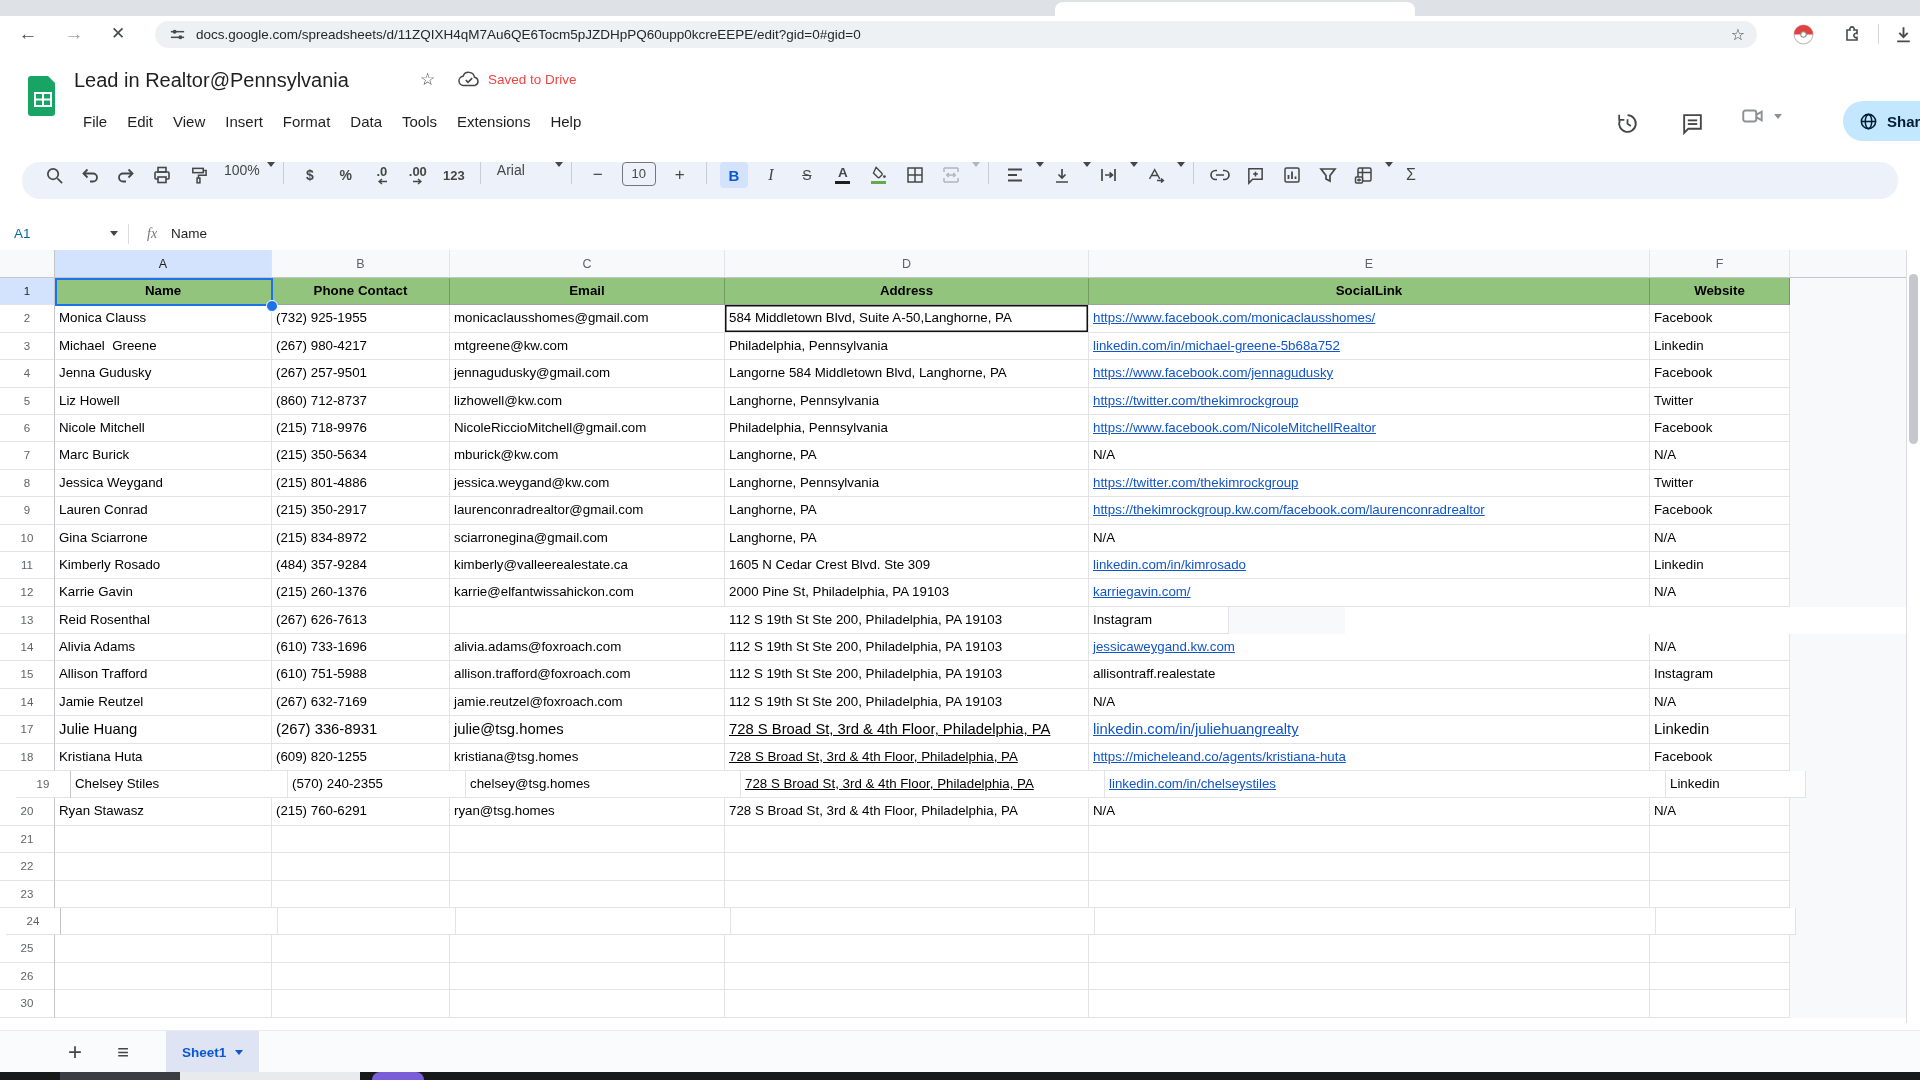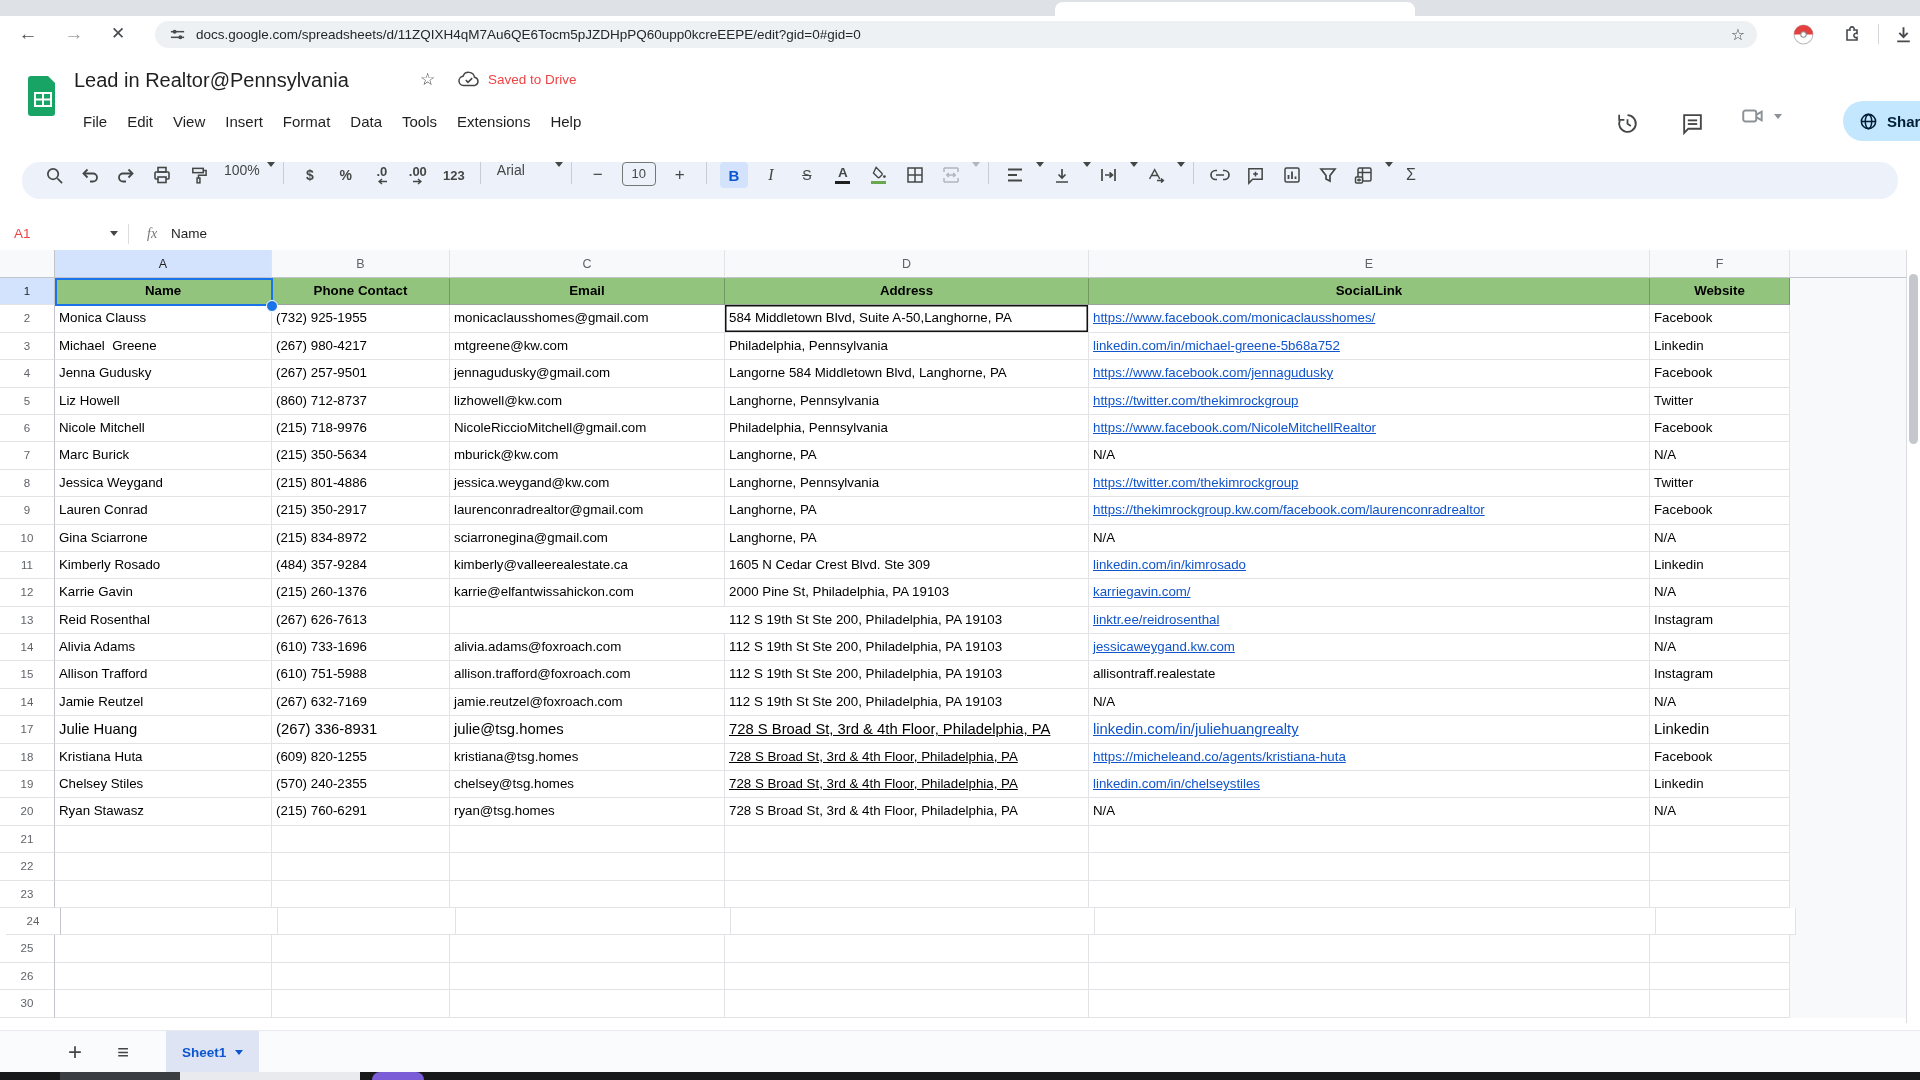--- a/index.html
+++ b/index.html
@@ -37,21 +37,21 @@
   .tdiv{width:1px;height:22px;background:#c8cdd5;margin:0 8px;}
   .zoomlbl,.fontlbl{font-size:14px;color:#444746;margin:0 4px 0 8px;}
   .fszbox{width:32px;height:22px;border:1px solid #747775;border-radius:4px;text-align:center;font-size:13px;line-height:22px;color:#444746;margin:0 6px;}
   .boldon{background:#d3e3fd;color:#0b57d0;width:28px;height:26px;}
   .stack{display:flex;flex-direction:column;align-items:center;line-height:1;}
   .colorbar{width:15px;height:3.5px;margin-top:1.5px;}
   .grayed{color:#b2b6bc;}
   .tcaret{margin-left:3px;}
   
   .fbar{left:0;top:217px;width:1920px;height:33px;background:#fff;border-bottom:1px solid #c7cace;display:flex;align-items:center;}
-  .cellref{width:96px;padding-left:14px;font-size:13.5px;color:#ef4444;}
+  .cellref{width:96px;padding-left:14px;font-size:13.5px;color:#0369a1;}
   .fbardiv{width:1px;height:20px;background:#dadce0;margin:0 10px;}
   .fx{font-style:italic;color:#747775;font-size:14px;font-family:"Liberation Serif","DejaVu Serif",serif;margin:0 14px 0 8px;}
   .ftext{font-size:13.5px;color:#1f1f1f;}
   
   #grid{left:0;top:250px;width:1906px;height:773px;background:#fff;overflow:hidden;position:absolute;}
   .grow{display:flex;height:27.4px;}
   .ghead{height:28px;}
   .c{box-sizing:border-box;flex:none;border-right:1px solid #e2e3e6;border-bottom:1px solid #e2e3e6;
      padding-left:4px;font-size:13.3px;line-height:26px;white-space:pre;overflow:hidden;color:#000;}
   .gut{text-align:center;padding:0;color:#5f6368;font-size:11.5px;background:#fff;border-right:1px solid #c2c5c9;}
@@ -482,21 +482,20 @@
       <div class="c  lnk" style="width: 561px;">karriegavin.com/</div>
       <div class="c" style="width: 140px;">N/A</div>
       <div class="c filler" style="width: 116px;"></div>
     </div>
     <div class="grow">
       <div class="c gut" style="width: 55px;">13</div>
       <div class="c" style="width: 217px;">Reid Rosenthal</div>
       <div class="c" style="width: 178px;">(267) 626-7613</div>
       <div class="c" style="width: 275px; margin-top: 26px;">reid.rosenthal@foxroach.com</div>
       <div class="c" style="width: 364px;">112 S 19th St Ste 200, Philadelphia, PA 19103</div>
-      <div class="c  lnk" style="width: 561px;">linktr.ee/reidrosenthal</div>
       <div class="c" style="width: 140px;">Instagram</div>
       <div class="c filler" style="width: 116px;"></div>
     </div>
     <div class="grow">
       <div class="c gut" style="width: 55px;">14</div>
       <div class="c" style="width: 217px;">Alivia Adams</div>
       <div class="c" style="width: 178px;">(610) 733-1696</div>
       <div class="c" style="width: 275px;">alivia.adams@foxroach.com</div>
       <div class="c" style="width: 364px;">112 S 19th St Ste 200, Philadelphia, PA 19103</div>
       <div class="c  lnk" style="width: 561px;">jessicaweygand.kw.com</div>
@@ -537,21 +536,21 @@
       <div class="c gut" style="width: 55px;">18</div>
       <div class="c" style="width: 217px;">Kristiana Huta</div>
       <div class="c" style="width: 178px;">(609) 820-1255</div>
       <div class="c" style="width: 275px;">kristiana@tsg.homes</div>
       <div class="c  und" style="width: 364px;">728 S Broad St, 3rd &amp; 4th Floor, Philadelphia, PA</div>
       <div class="c  lnk" style="width: 561px;">https://micheleand.co/agents/kristiana-huta</div>
       <div class="c" style="width: 140px;">Facebook</div>
       <div class="c filler" style="width: 116px;"></div>
     </div>
     <div class="grow">
-      <div class="c gut" style="width: 55px;">19</div>
+      <div class="c gut" style="width: 55px; margin-left: 16px;">19</div>
       <div class="c" style="width: 217px;">Chelsey Stiles</div>
       <div class="c" style="width: 178px;">(570) 240-2355</div>
       <div class="c" style="width: 275px;">chelsey@tsg.homes</div>
       <div class="c  und" style="width: 364px;">728 S Broad St, 3rd &amp; 4th Floor, Philadelphia, PA</div>
       <div class="c  lnk" style="width: 561px;">linkedin.com/in/chelseystiles</div>
       <div class="c" style="width: 140px;">Linkedin</div>
       <div class="c filler" style="width: 116px;"></div>
     </div>
     <div class="grow">
       <div class="c gut" style="width: 55px;">20</div>

